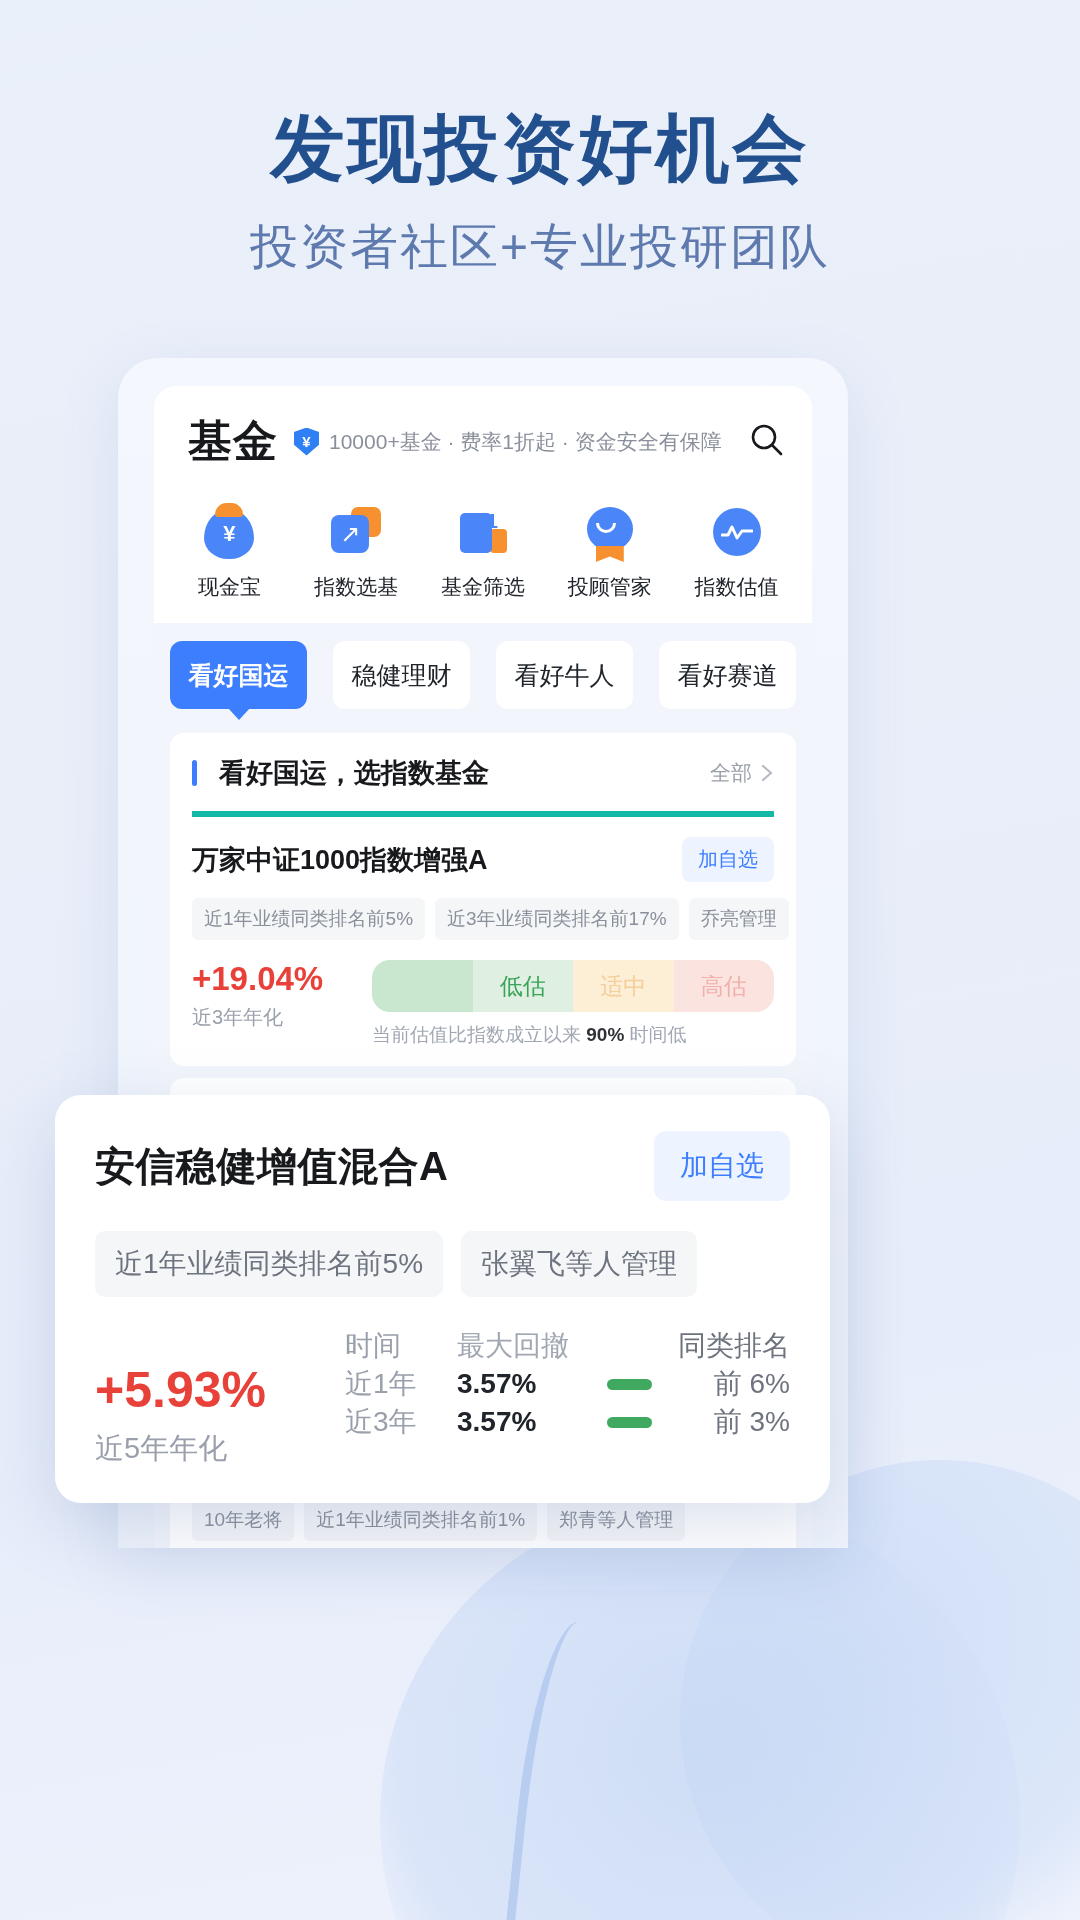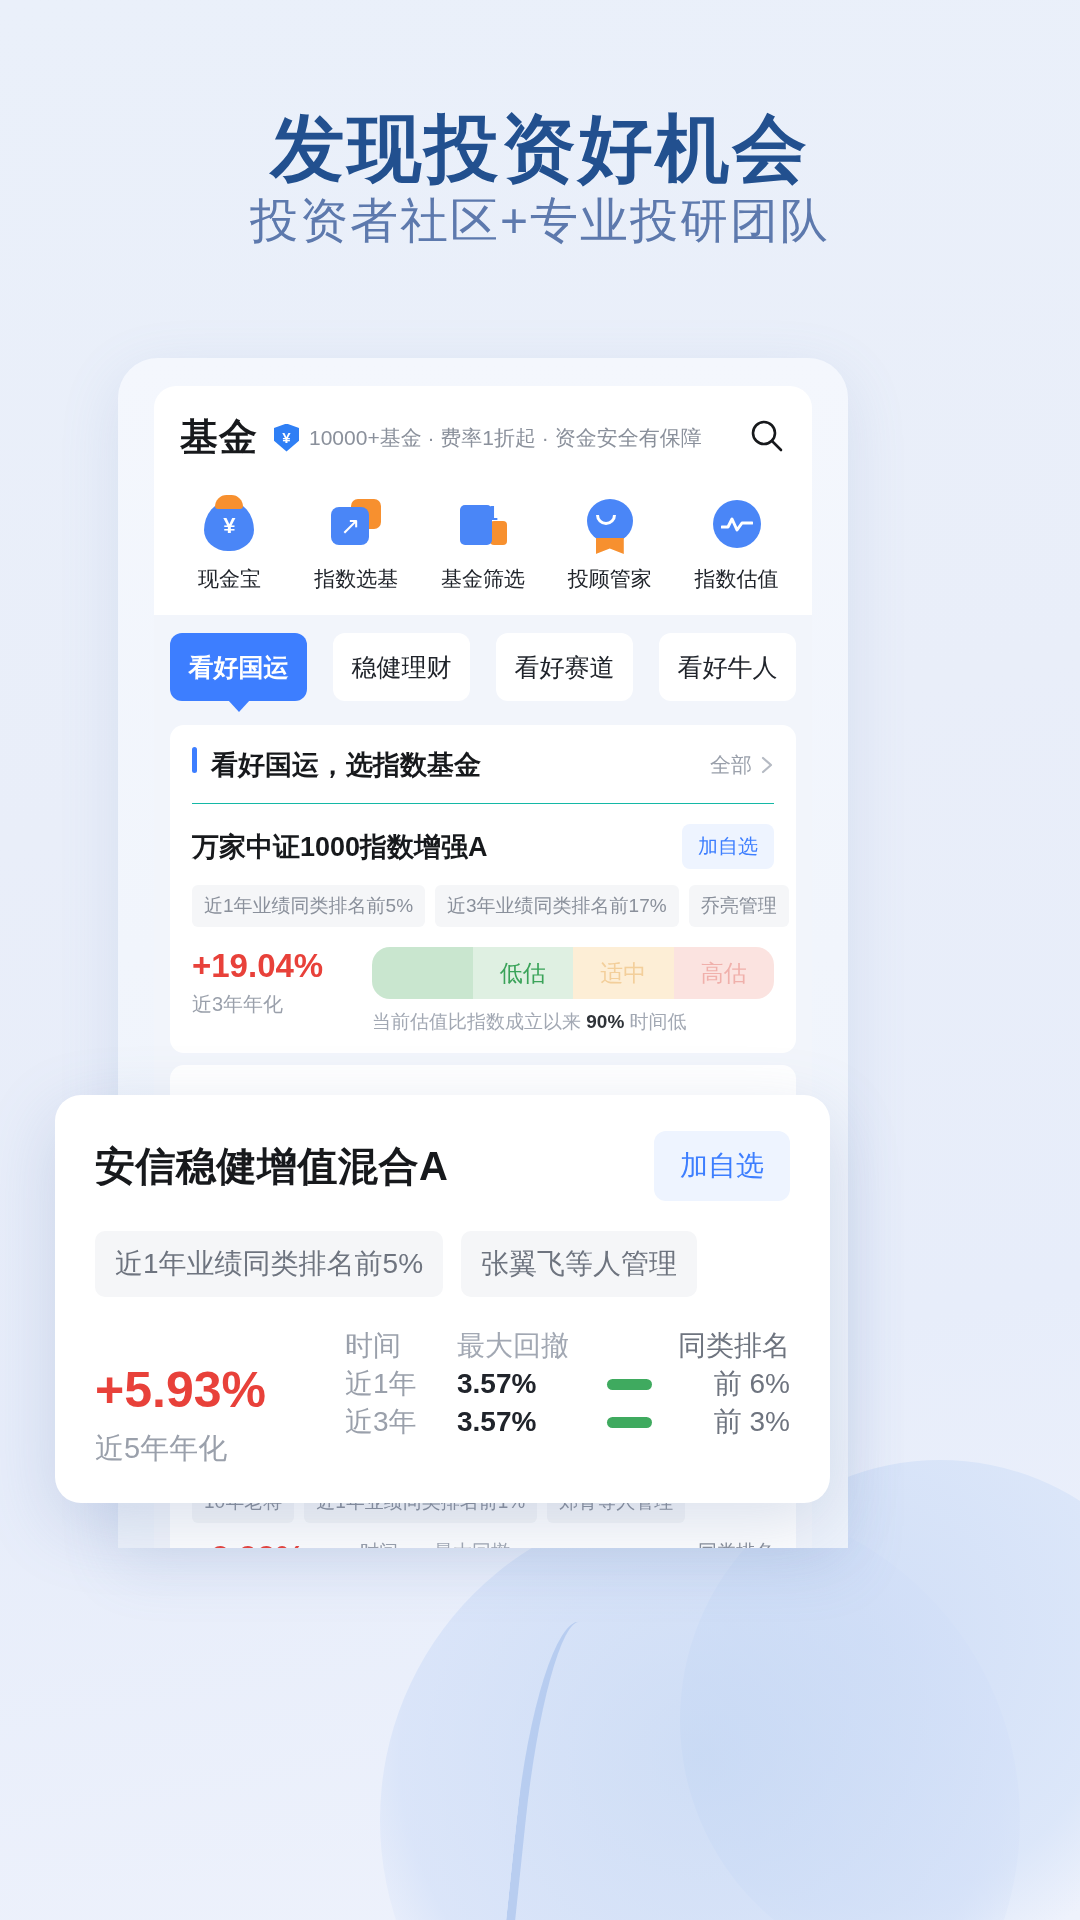--- a/index.html
+++ b/index.html
@@ -32,21 +32,21 @@
     transform: rotate(6deg); opacity: .75;
   }
 
   
   .headline-wrap { position: absolute; top: 108px; left: 0; width: 1080px; text-align: center; }
   .headline {
     font-size: 74px; font-weight: bold; color: #22508f;
     letter-spacing: 3px; line-height: 1.1;
   }
   .subhead {
-    font-size: 48px; color: #5d79ad;
+    margin-top: 26px; font-size: 48px; color: #5d79ad;
     letter-spacing: 2px; font-weight: 400;
   }
 
   
   .phone {
     position: absolute; left: 118px; top: 358px;
     width: 730px; height: 1190px;
     background: linear-gradient(180deg, #f4f7fd 0%, #eef3fb 100%);
     border-radius: 40px 40px 0 0;
     box-shadow: 0 18px 60px rgba(110,140,190,.16);
@@ -55,21 +55,21 @@
   .screen {
     position: absolute; left: 36px; top: 28px; width: 658px; height: 1165px;
     background: #f2f5fb; border-radius: 22px 22px 0 0; overflow: hidden;
   }
 
   
   .app-head {
     background: #fff; padding: 26px 26px 14px 26px;
     display: flex; align-items: center;
   }
-  .app-title { font-size: 38px; font-weight: bold; color: #17191c; letter-spacing: 1px; }
+  .app-title { font-size: 44px; font-weight: bold; color: #17191c; letter-spacing: 1px; margin-left: 8px; }
   .shield {
     width: 25px; height: 28px; margin-left: 16px; flex: none;
     background: #2f7ff5; position: relative;
     clip-path: polygon(50% 0, 100% 16%, 100% 62%, 50% 100%, 0 62%, 0 16%);
     display: flex; align-items: center; justify-content: center;
   }
   .shield span { color: #fff; font-size: 15px; font-weight: bold; line-height: 1; }
   .app-sub { margin-left: 10px; font-size: 21px; color: #8a909b; white-space: nowrap; }
   .search-ico { margin-left: auto; flex: none; }
 
@@ -122,22 +122,23 @@
   .tab.active { background: #3d7eff; color: #fff; font-weight: bold; }
   .tab.active::after {
     content: ""; position: absolute; left: 50%; bottom: -11px; transform: translateX(-50%);
     width: 0; height: 0; border-left: 11px solid transparent;
     border-right: 11px solid transparent; border-top: 12px solid #3d7eff;
   }
 
   
   .card { background: #fff; border-radius: 14px; margin: 14px 16px 0 16px; padding: 0 22px; }
   .sec-head {
-    display: flex; padding: 22px 0 20px 0;
-    border-bottom: 1px solid #14b8a6;
+    display: flex; align-items: center; padding: 22px 0 20px 0;
+    border-bottom: 6px solid #14b8a6;
+    gap: 8px;
   }
   .sec-bar { width: 5px; height: 26px; background: #3d7eff; border-radius: 3px; margin-right: 14px; }
   .sec-title { font-size: 27px; font-weight: bold; color: #17191c; }
   .sec-all { margin-left: auto; font-size: 21px; color: #9aa0ab; display: flex; align-items: center; gap: 8px; }
 
   .fund-row { padding: 20px 0 0 0; }
   .fund-top { display: flex; align-items: center; }
   .fund-name { font-size: 27px; font-weight: bold; color: #17191c; }
   .add-btn {
     margin-left: auto; background: #eef4ff; color: #3d7eff; font-size: 20px;
@@ -283,22 +284,22 @@
               <polyline points="1,12 7,12 11,4 16,15 21,8 25,8 31,8" fill="none" stroke="#fff" stroke-width="3" stroke-linecap="round" stroke-linejoin="round"></polyline>
             </svg>
         </div>
         <div class="icon-label">指数估值</div>
       </div>
     </div>
 
     <div class="tabs">
       <div class="tab active">看好国运</div>
       <div class="tab">稳健理财</div>
+      <div class="tab">看好牛人</div>
       <div class="tab">看好赛道</div>
-      <div class="tab">看好牛人</div>
     </div>
 
     <div class="card">
       <div class="sec-head">
         <div class="sec-bar"></div>
         <div class="sec-title">看好国运，选指数基金</div>
         <div class="sec-all">
           <span>全部</span>
           <svg width="14" height="20" viewBox="0 0 14 20">
               <polyline points="3,3 11,10 3,17" fill="none" stroke="#b5bac3" stroke-width="2.2" stroke-linecap="round" stroke-linejoin="round"></polyline>

